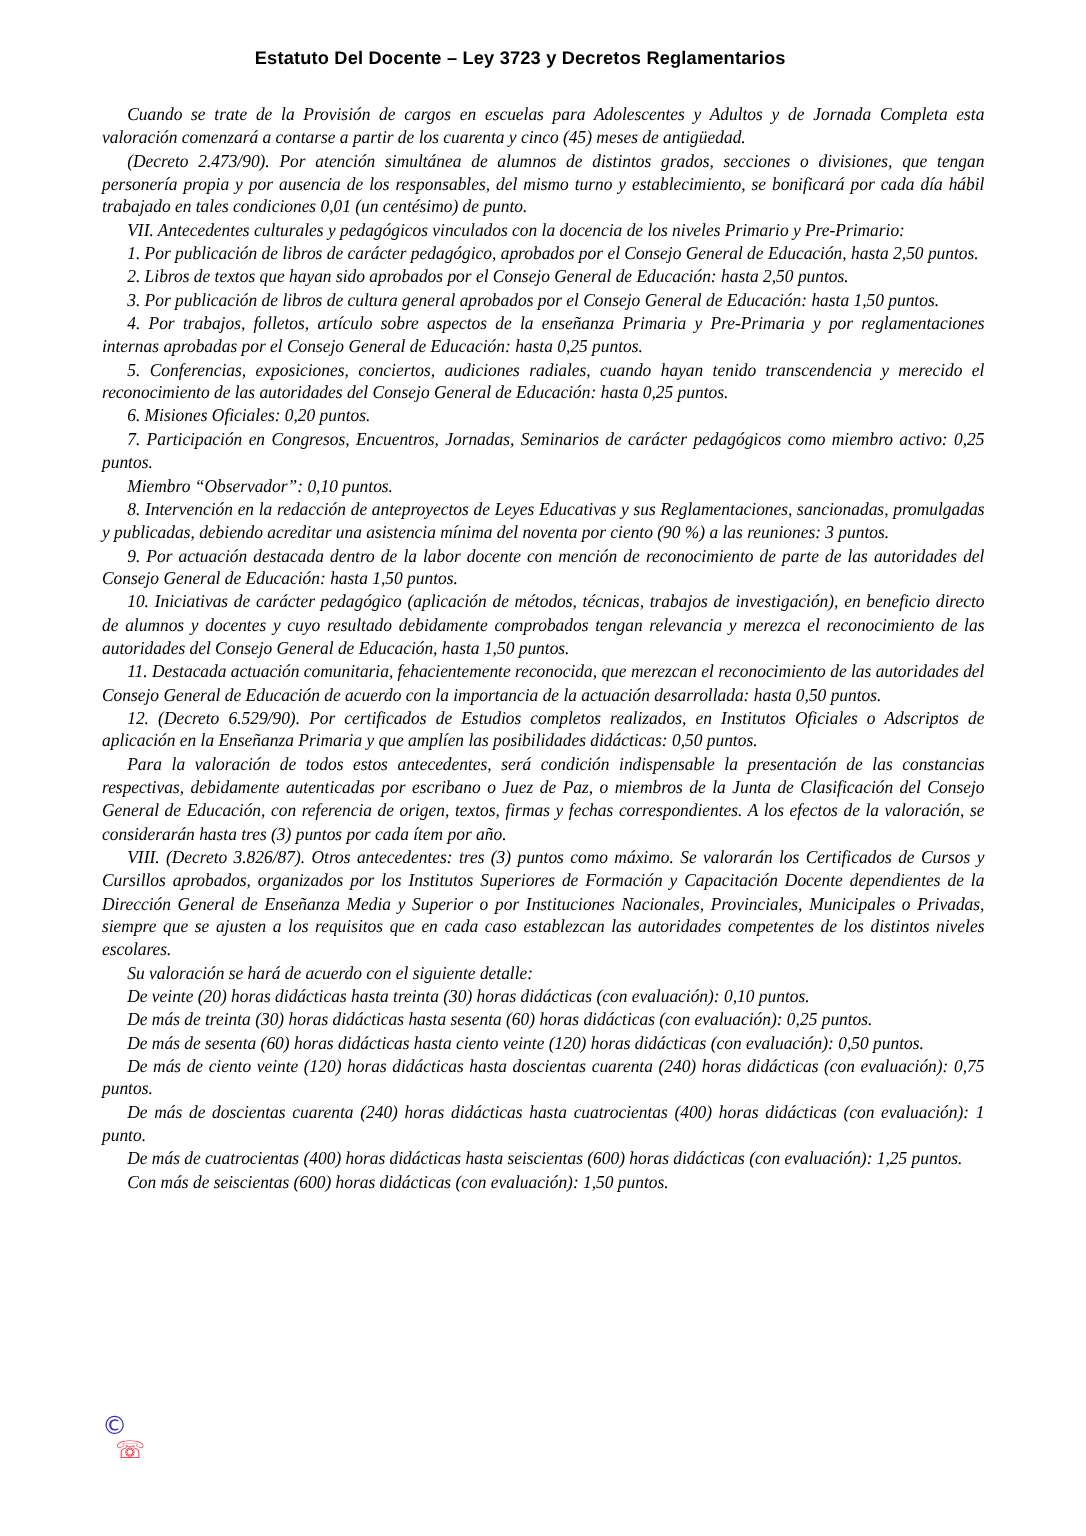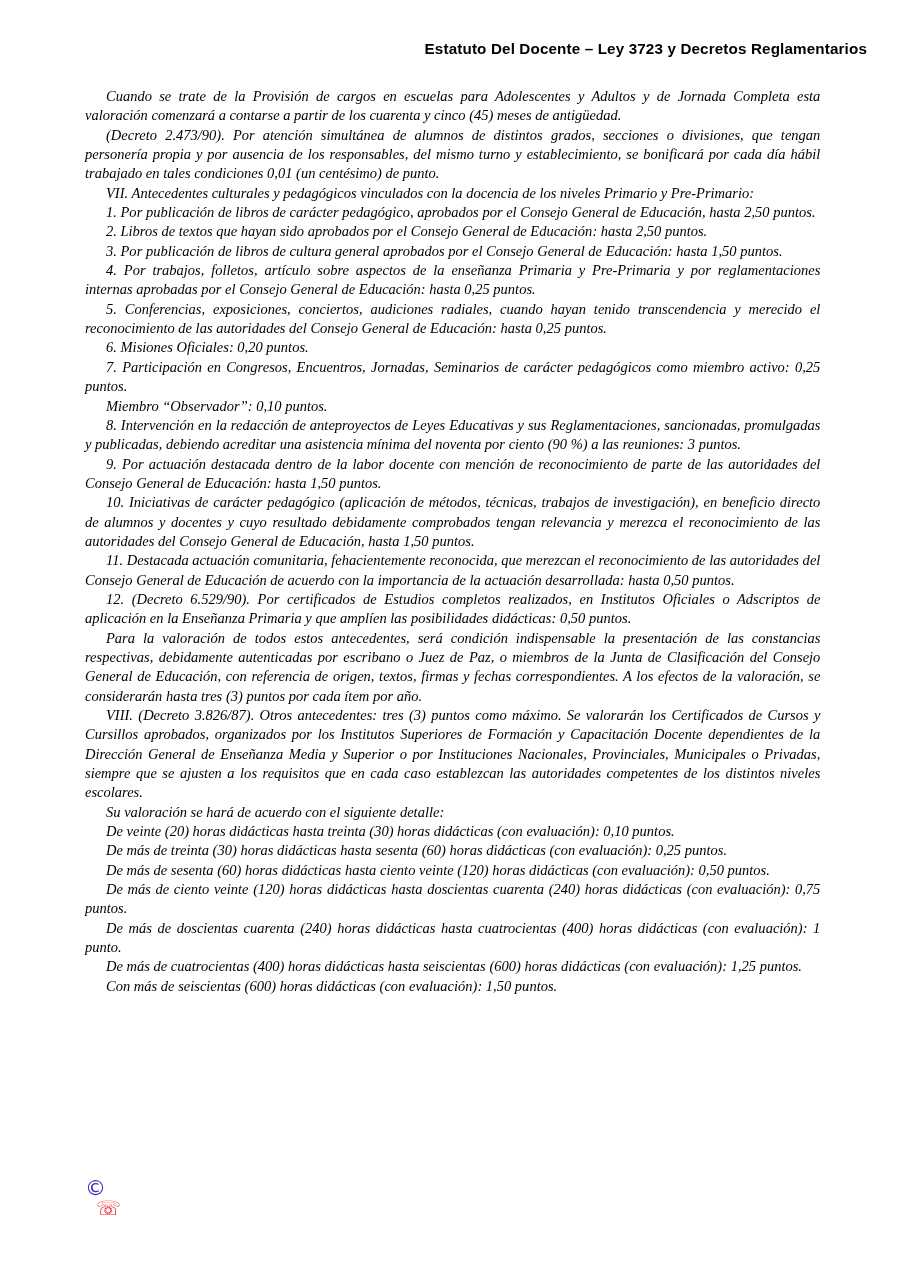--- a/index.html
+++ b/index.html
@@ -23,21 +23,21 @@
     inset: 0;
     background: #ffffff;
   }
 
   
   .doc-title {
     position: absolute;
     top: 40px;
     left: 0;
     width: 867px;
-    text-align: right;
+    text-align: center;
     font-family: "Liberation Sans", "DejaVu Sans", sans-serif;
     font-weight: bold;
     font-size: 15.2px;
     letter-spacing: 0.15px;
     color: #000;
     white-space: nowrap;
   }
 
   
   .body-block {

